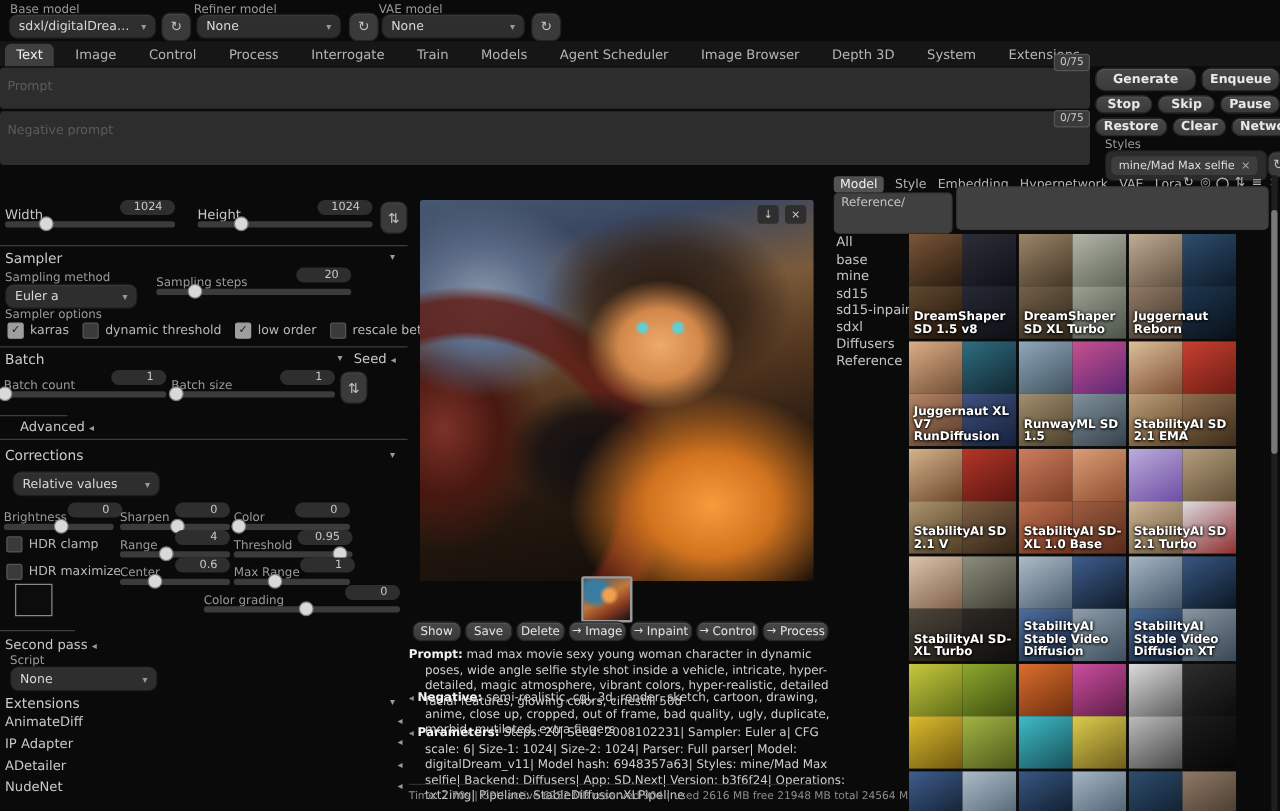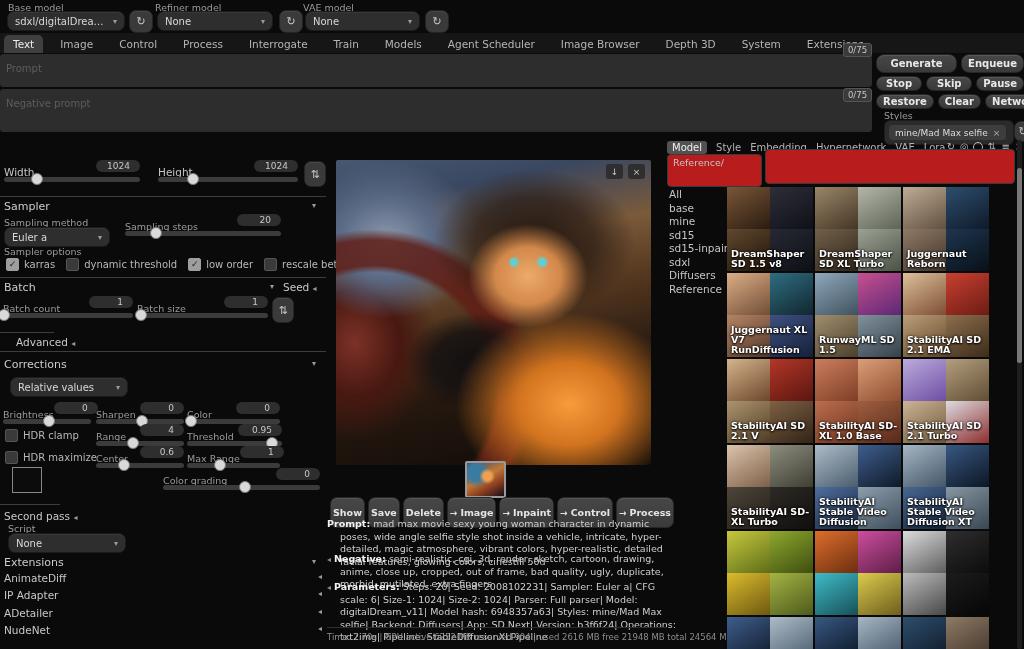--- a/index.html
+++ b/index.html
@@ -57,38 +57,38 @@
       radial-gradient(ellipse 30% 26% at 16% 26%, #8b98ac 0%, #5b6a85 50%, transparent 100%),
       radial-gradient(ellipse 26% 32% at 6% 60%, #7c3128 0%, #471810 55%, transparent 100%),
       linear-gradient(168deg, #475871 0%, #3a4760 14%, #7a5a3a 32%, #553820 48%, #25180f 70%, #0d0a07 100%);}
   .img-corner-btn{position:absolute;width:17px;height:15px;background:rgba(42,42,42,.88);border-radius:3px;
                   color:#c9c9c9;font-size:9px;display:flex;align-items:center;justify-content:center;}
   .thumb{position:absolute;left:465px;top:461px;width:41px;height:37px;border:2px solid #9a9a9a;border-radius:2px;box-sizing:border-box;
     background:radial-gradient(circle at 55% 40%, #f0a050 0 14%, transparent 28%),
                radial-gradient(circle at 25% 30%, #3a7ca0 0 22%, transparent 40%),
                linear-gradient(150deg,#35506b 0%,#c07838 45%,#8a3c20 70%,#14101a 100%);}
   .rbtns{position:absolute;left:330px;top:497px;width:333px;display:flex;gap:3px;}
-  .rbtn{flex:1;height:31px;background:linear-gradient(#474747,#3a3a3a);border:1px solid #262626;border-radius:7px;
-        color:#e5e5e5;font-size:9.5px;font-weight:700;display:flex;align-items:center;justify-content:center;gap:3px;
+  .rbtn{flex:1;height:16px;background:linear-gradient(#474747,#3a3a3a);border:1px solid #262626;border-radius:7px;
+        color:#e5e5e5;font-size:9.5px;font-weight:400;display:flex;align-items:center;justify-content:center;gap:3px;
         box-shadow:inset 0 1px 0 rgba(255,255,255,.09);white-space:nowrap;font-family:inherit;padding:0 2px;}
   .rbtn .arr{font-size:9px;color:#dedede;}
   .rtext{position:absolute;left:327px;width:340px;margin:0;font-size:9.5px;line-height:1.32;color:#cfcfcf;
          padding-left:13px;text-indent:-13px;}
   .rtext b{color:#f2f2f2;}
   .garr{color:#8a8a8a;font-size:8px;margin-right:3px;}
   .footerbar{position:absolute;left:327px;top:627px;width:340px;border-top:1px solid #2e2e2e;padding-top:4px;
              font-size:8.5px;color:#8d8d8d;white-space:nowrap;}
   .ntabs{position:absolute;left:667px;top:141px;display:flex;align-items:center;gap:9px;}
   .ntab{font-size:10px;color:#b5b5b5;white-space:nowrap;}
   .ntab.active{background:#525252;color:#efefef;border-radius:3px;padding:1px 5px;}
   .nicons{position:absolute;left:946px;top:140px;width:78px;display:flex;justify-content:flex-end;gap:4px;align-items:center;}
   .nicon{width:12px;height:13px;color:#b9b9b9;font-size:10px;display:flex;align-items:center;justify-content:center;}
   .searchglyph{position:relative;width:8px;height:8px;border:1.4px solid #b9b9b9;border-radius:50%;}
   .searchglyph::after{content:"";position:absolute;left:6px;top:7px;width:4px;height:1.6px;background:#b9b9b9;transform:rotate(45deg);}
-  .nbox{position:absolute;background:#b91c1c;border:1px solid #3a3a3a;border-radius:4px;box-sizing:border-box;padding:2px 5px;font-size:9.5px;color:#c5c5c5;}
+  .nbox{position:absolute;background:#404040;border:1px solid #3a3a3a;border-radius:4px;box-sizing:border-box;padding:2px 5px;font-size:9.5px;color:#c5c5c5;}
   .folders{position:absolute;left:669px;top:189px;display:flex;flex-direction:column;gap:3px;}
   .folder{font-size:10.5px;color:#c5c5c5;line-height:10.5px;}
   .cardgrid{position:absolute;left:727px;top:187px;width:262px;height:462px;overflow:hidden;
             display:grid;grid-template-columns:repeat(3,86px);grid-auto-rows:84px;gap:2px;}
   .card{position:relative;background:#131313;overflow:hidden;display:grid;grid-template-columns:1fr 1fr;grid-template-rows:1fr 1fr;}
   .cardlabel{position:absolute;left:4px;right:2px;bottom:2px;font-size:9.5px;font-weight:700;color:#fff;line-height:1.05;
              text-shadow:0 1px 2px #000,0 0 3px #000;}
   .scrolltrack{position:absolute;left:1017px;top:140px;width:5px;height:509px;background:#1e1e1e;border-radius:3px;}
   .scrollhandle{position:absolute;left:0;top:28px;width:5px;height:195px;background:#787878;border-radius:3px;}
   .swatch{position:absolute;left:12px;top:467px;width:30px;height:26px;border:1px solid #888;background:#0c0c0c;box-sizing:border-box;}

